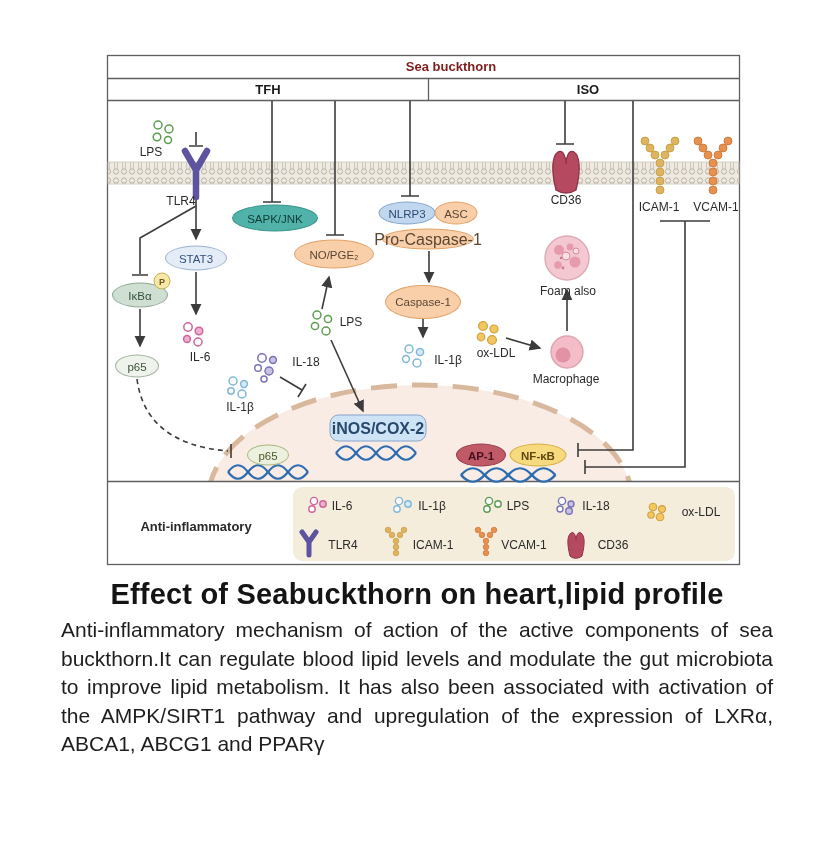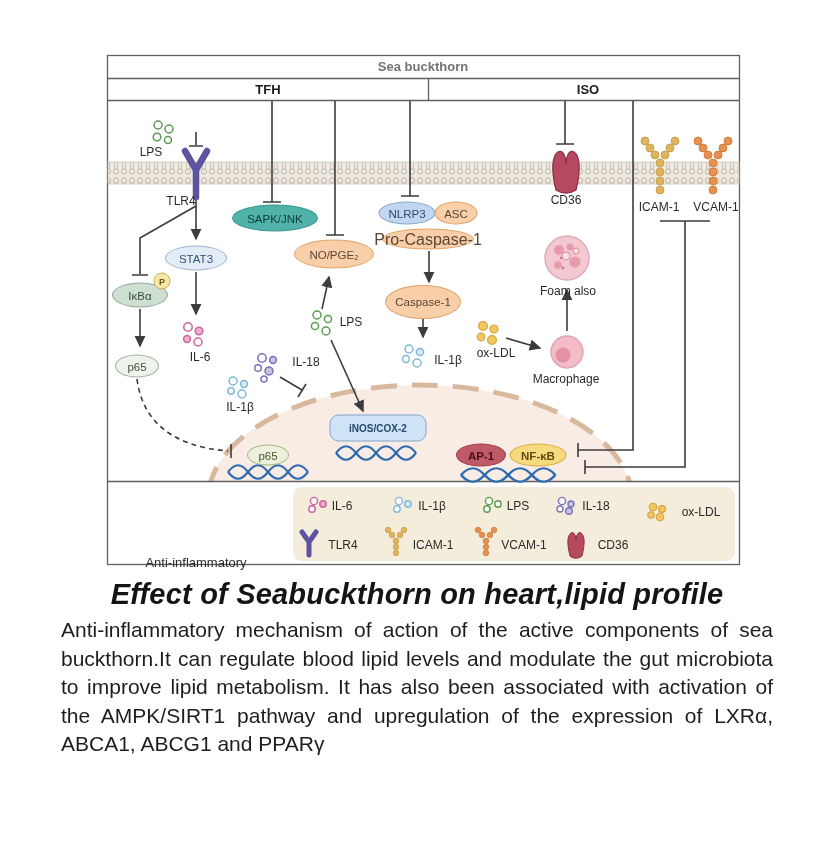--- a/index.html
+++ b/index.html
@@ -2,22 +2,22 @@
 <html><head>
 <meta charset="utf-8">
 <style>
   html,body { margin:0; padding:0; background:#ffffff; }
   .page { position:relative; width:834px; height:844px; background:#ffffff;
           font-family:"Liberation Sans", sans-serif; overflow:hidden; }
   .gfx  { position:absolute; left:0; top:0; }
 
   .lbl  { position:absolute; transform:translate(-50%,-50%); font-size:12px;
           color:#2a2a2a; white-space:nowrap; }
-  .lbl.b { font-weight:400;margin-top:36px; }
-  .hdr  { font-size:13px; font-weight:700; color:#737373; }
+  .lbl.b { font-weight:700; }
+  .hdr  { font-size:13px; font-weight:700; color:#7f1d1d;margin-left:28px; }
   .sub  { font-size:13px; font-weight:700; color:#1b1b1b; }
 
   .node { position:absolute; transform:translate(-50%,-50%); display:flex;
           align-items:center; justify-content:center; border-radius:50%;
           font-size:11.5px; color:#3a3a3a; white-space:nowrap; box-sizing:border-box; }
   .c-stat3 { background:#e4ecf8; border:1.4px solid #9db1cf; color:#33517a; }
   .c-sapk  { background:#50b2a9; border:1.4px solid #36958c; color:#0f3d38; font-weight:400; }
   .c-peach { background:#f9cfa9; border:1.4px solid #e2a268; color:#5a4632; }
   .c-nlrp3 { background:#c0d7ef; border:1.4px solid #88a6cb; color:#2c4a73; }
   .c-ikba  { background:#cfdfd2; border:1.4px solid #8fa896; color:#34503c; }
@@ -28,21 +28,21 @@
   .c-nfkb  { background:#f7da7d; border:1.4px solid #d6ae45; color:#5f4a10; font-weight:700; }
 
   .p-badge { position:absolute; transform:translate(-50%,-50%); width:15px; height:15px;
              border-radius:50%; background:#f6e7a9; border:1.2px solid #c9ae52;
              display:flex; align-items:center; justify-content:center;
              font-size:9px; font-weight:700; color:#6b5a1a; }
 
   .legend-lbl { font-size:12px; color:#2a2a2a; }
 
   .heading  { position:absolute; left:0; width:834px; top:578px; text-align:center;
-              font-size:29px; font-weight:700; color:#141414; letter-spacing:0.2px;font-style:italic; }
+              font-size:29px; font-weight:700; color:#141414; letter-spacing:0.2px; }
   .bodytext { position:absolute; left:61px; width:712px; top:616px; font-size:21px;
               line-height:28.5px; text-align:justify; color:#1e1e1e; }
 </style>
 </head>
 <body>
 
 <div class="page">
 
   <svg class="gfx" width="834" height="844" viewBox="0 0 834 844">
     <defs>
@@ -271,21 +271,21 @@
   <div class="node c-stat3" style="left:196px;top:258px;width:62px;height:25px">STAT3</div>
   <div class="node c-sapk" style="left:275px;top:218px;width:86px;height:27px">SAPK/JNK</div>
   <div class="node c-peach" style="left:334px;top:254px;width:80px;height:29px">NO/PGE₂</div>
   <div class="node c-nlrp3" style="left:407px;top:213px;width:57px;height:23px">NLRP3</div>
   <div class="node c-peach" style="left:456px;top:213px;width:43px;height:23px">ASC</div>
   <div class="node c-peach" style="left:428px;top:239px;width:92px;height:21px;font-size:16px">Pro-Caspase-1</div>
   <div class="node c-peach" style="left:423px;top:302px;width:76px;height:34px">Caspase-1</div>
   <div class="node c-ikba" style="left:140px;top:295px;width:56px;height:25px">IκBα</div>
   <div class="p-badge" style="left:162px;top:281px">P</div>
   <div class="node c-p65" style="left:137px;top:366px;width:44px;height:23px">p65</div>
-  <div class="node c-inos" style="left:378px;top:428px;width:97px;height:27px;font-size:10px">iNOS/COX-2</div>
+  <div class="node c-inos" style="left:378px;top:428px;width:97px;height:27px;font-size:16px">iNOS/COX-2</div>
   <div class="node c-p65n" style="left:268px;top:455px;width:42px;height:21px">p65</div>
   <div class="node c-ap1" style="left:481px;top:455px;width:50px;height:23px">AP-1</div>
   <div class="node c-nfkb" style="left:538px;top:455px;width:57px;height:23px">NF-κB</div>
 
   <div class="lbl" style="left:151px;top:152px">LPS</div>
   <div class="lbl" style="left:181px;top:201px">TLR4</div>
   <div class="lbl" style="left:200px;top:357px">IL-6</div>
   <div class="lbl" style="left:351px;top:322px">LPS</div>
   <div class="lbl" style="left:306px;top:362px">IL-18</div>
   <div class="lbl" style="left:240px;top:407px">IL-1β</div>

